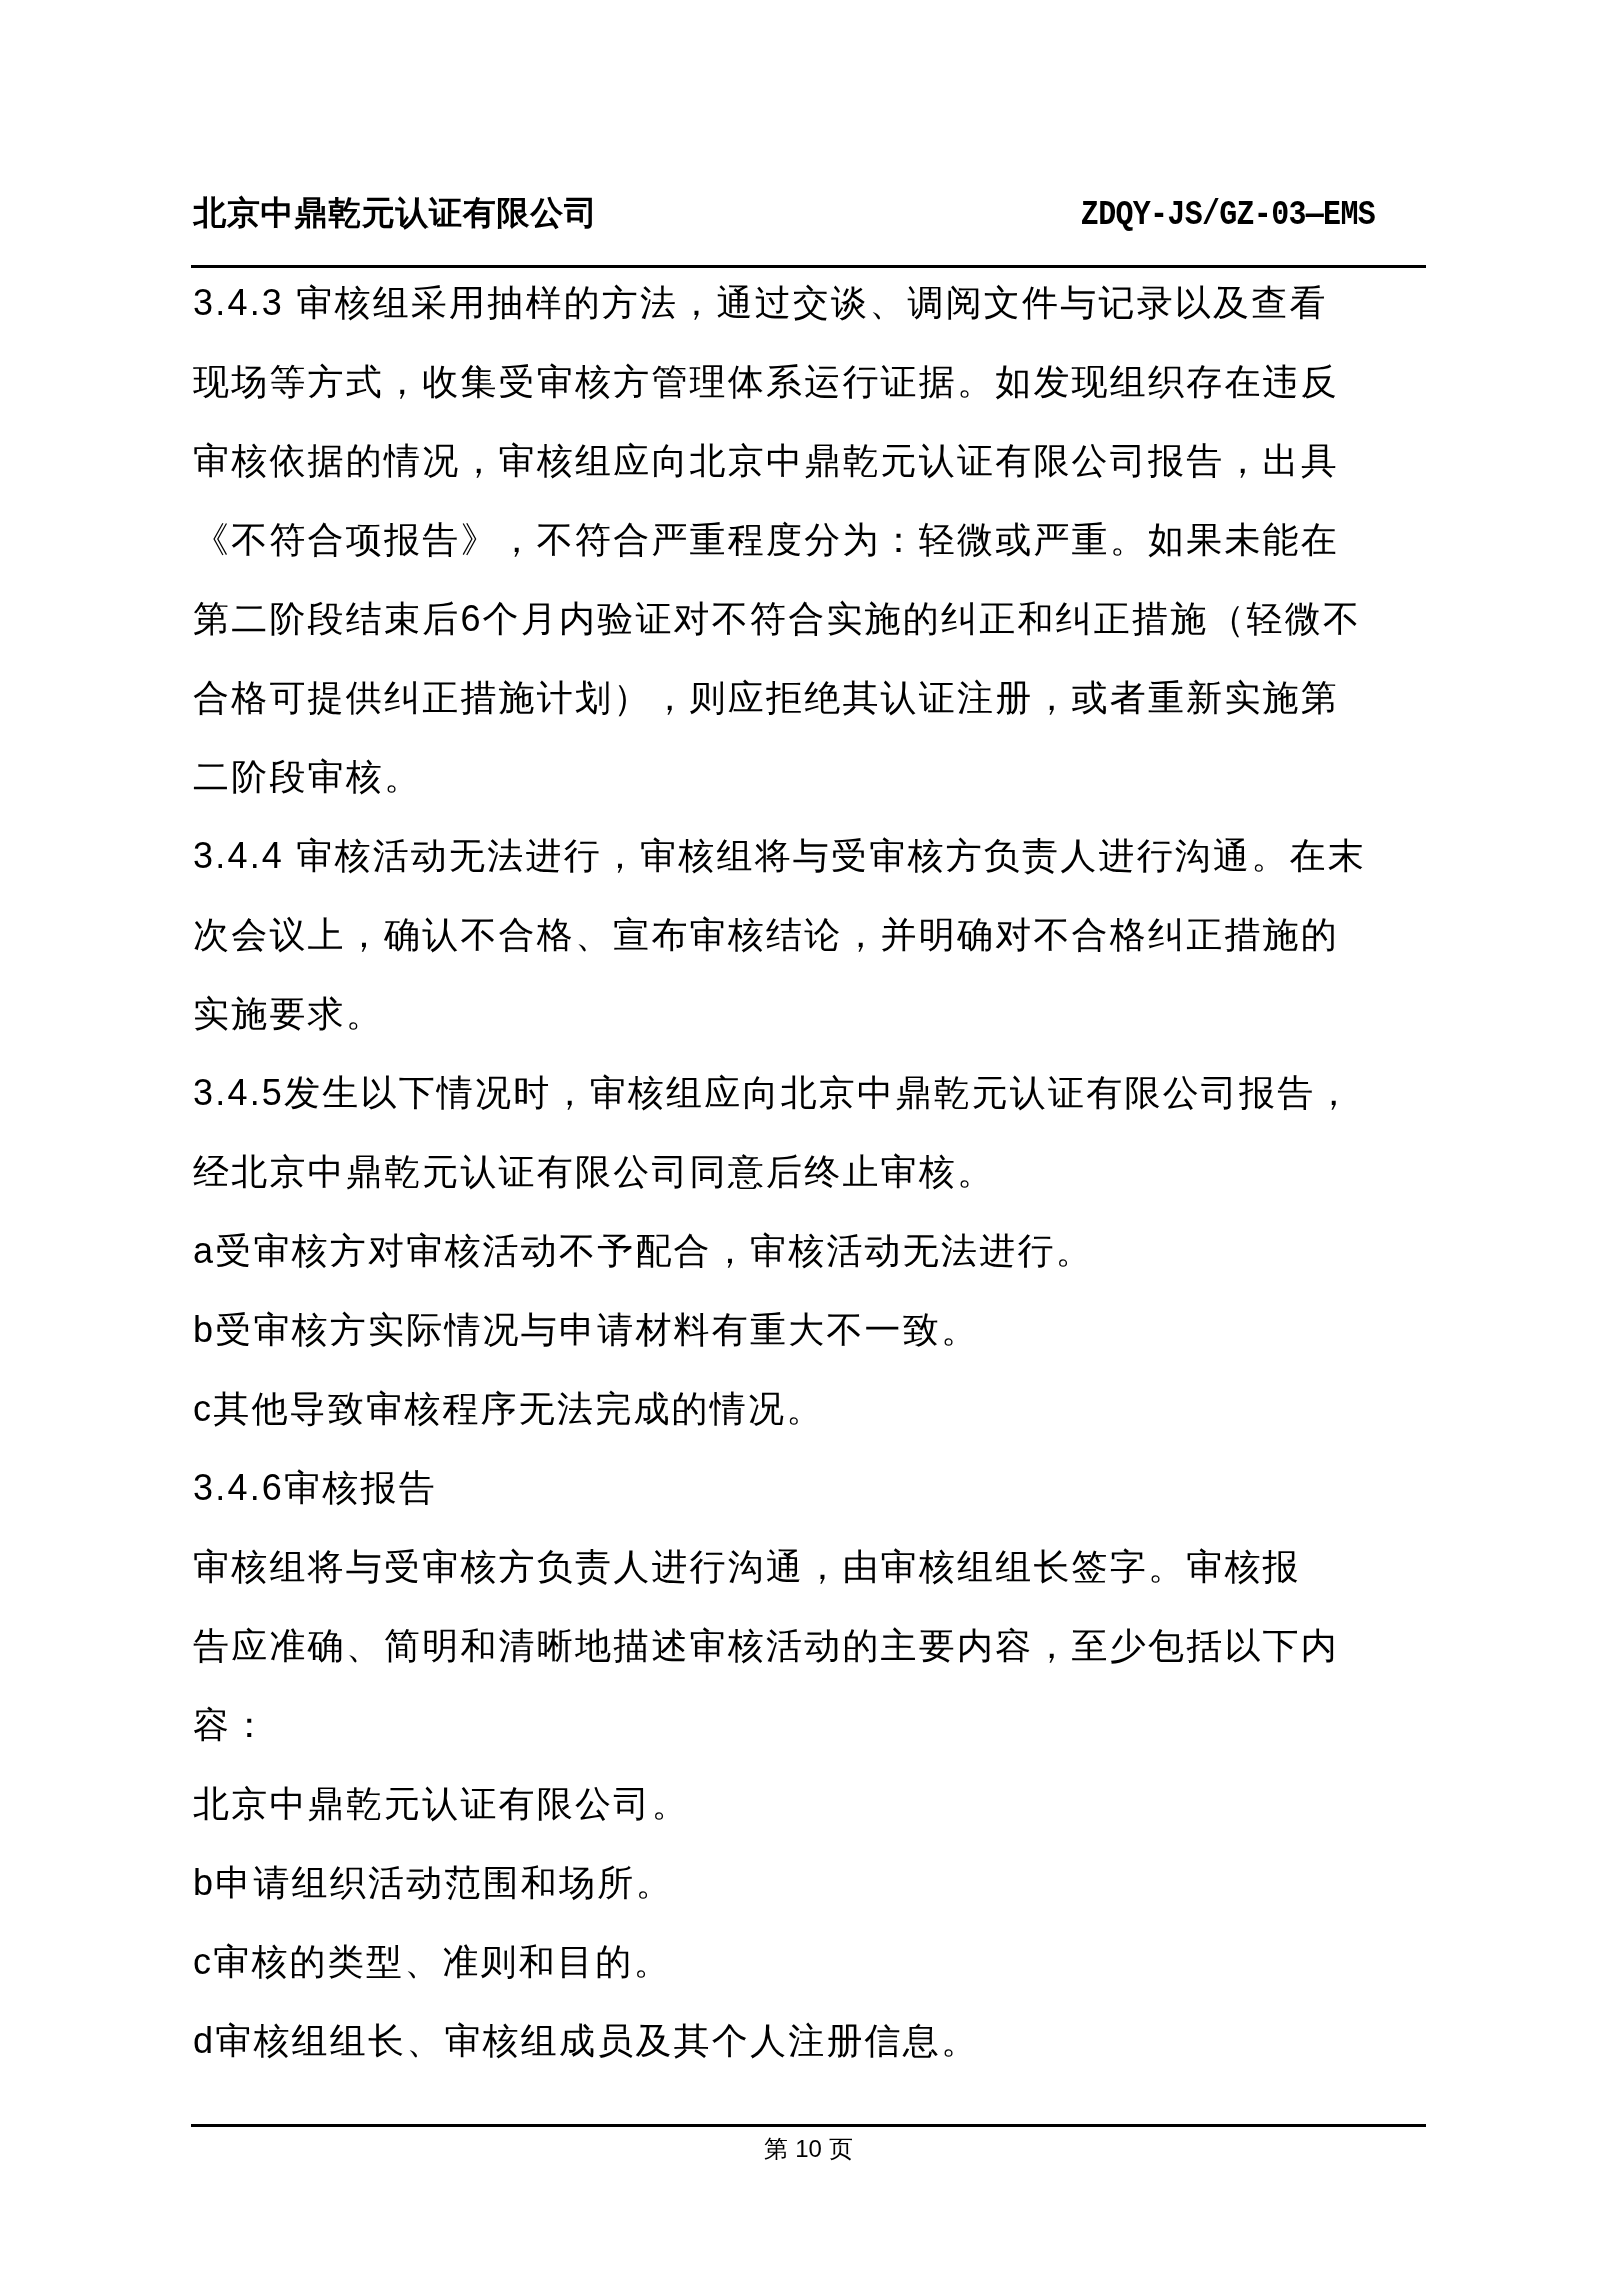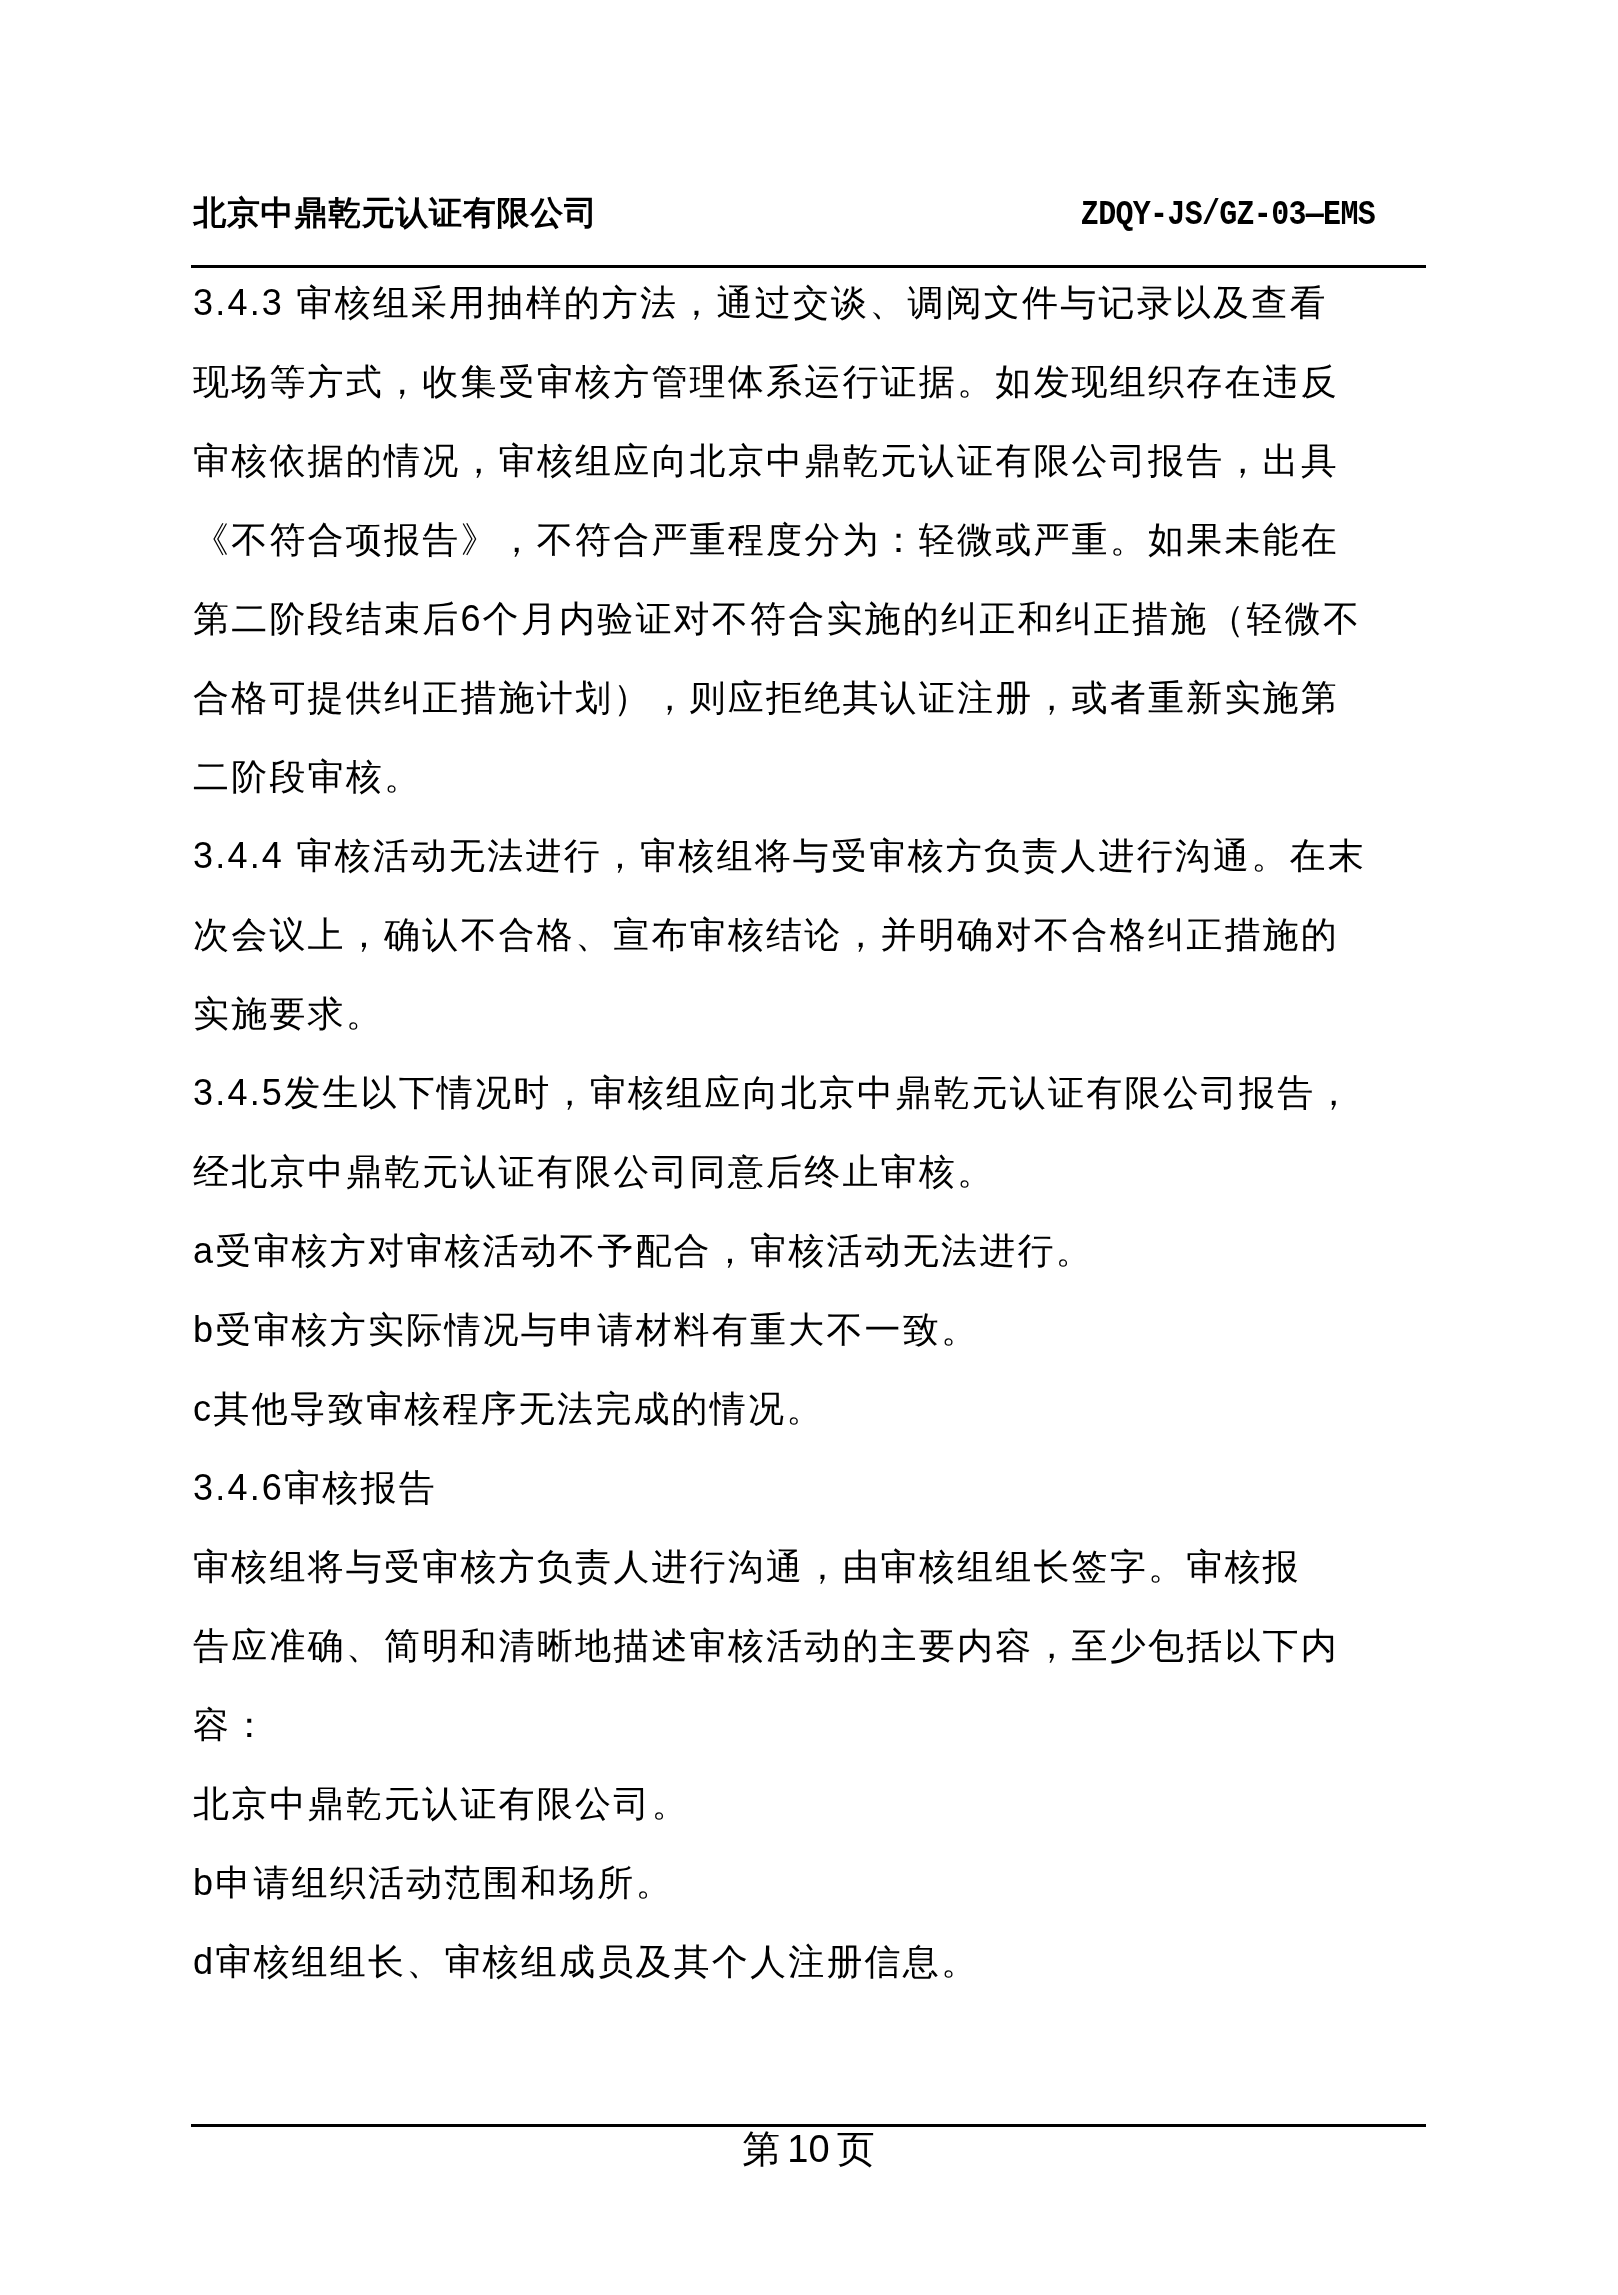--- a/index.html
+++ b/index.html
@@ -76,21 +76,21 @@
     height: 2.9px;
     background: #000000;
   }
   .footer-page {
     position: absolute;
     left: 191px;
     top: 2130px;
     width: 1235px;
     text-align: center;
     font-family: "Liberation Sans", "DejaVu Sans", sans-serif;
-    font-size: 38px;
+    font-size: 24px;
     line-height: 38px;
     white-space: nowrap;
   }
   .footer-page span { display: inline-block; }
   .footer-page .num { margin: 0 7.2px; }
 </style>
 </head>
 <body>
 
 <div class="page-header">
@@ -114,20 +114,21 @@
   <span class="line">经北京中鼎乾元认证有限公司同意后终止审核。</span>
   <span class="line">a受审核方对审核活动不予配合，审核活动无法进行。</span>
   <span class="line">b受审核方实际情况与申请材料有重大不一致。</span>
   <span class="line">c其他导致审核程序无法完成的情况。</span>
   <span class="line">3.4.6审核报告</span>
   <span class="line">审核组将与受审核方负责人进行沟通，由审核组组长签字。审核报</span>
   <span class="line">告应准确、简明和清晰地描述审核活动的主要内容，至少包括以下内</span>
   <span class="line">容：</span>
   <span class="line">北京中鼎乾元认证有限公司。</span>
   <span class="line">b申请组织活动范围和场所。</span>
+  <span class="line">c审核的类型、准则和目的。</span>
   <span class="line">d审核组组长、审核组成员及其个人注册信息。</span>
 </div>
 
 <div class="footer-rule"></div>
 <div class="footer-page">
   <span>第</span><span class="num">10</span><span>页</span>
 </div>
 
 
 </body></html>

